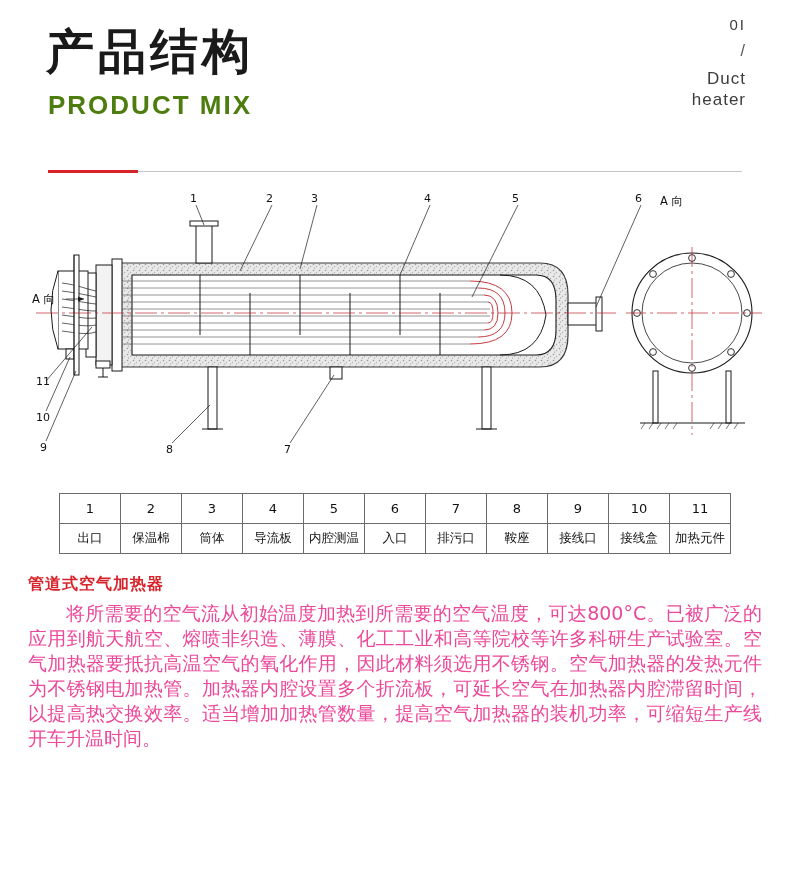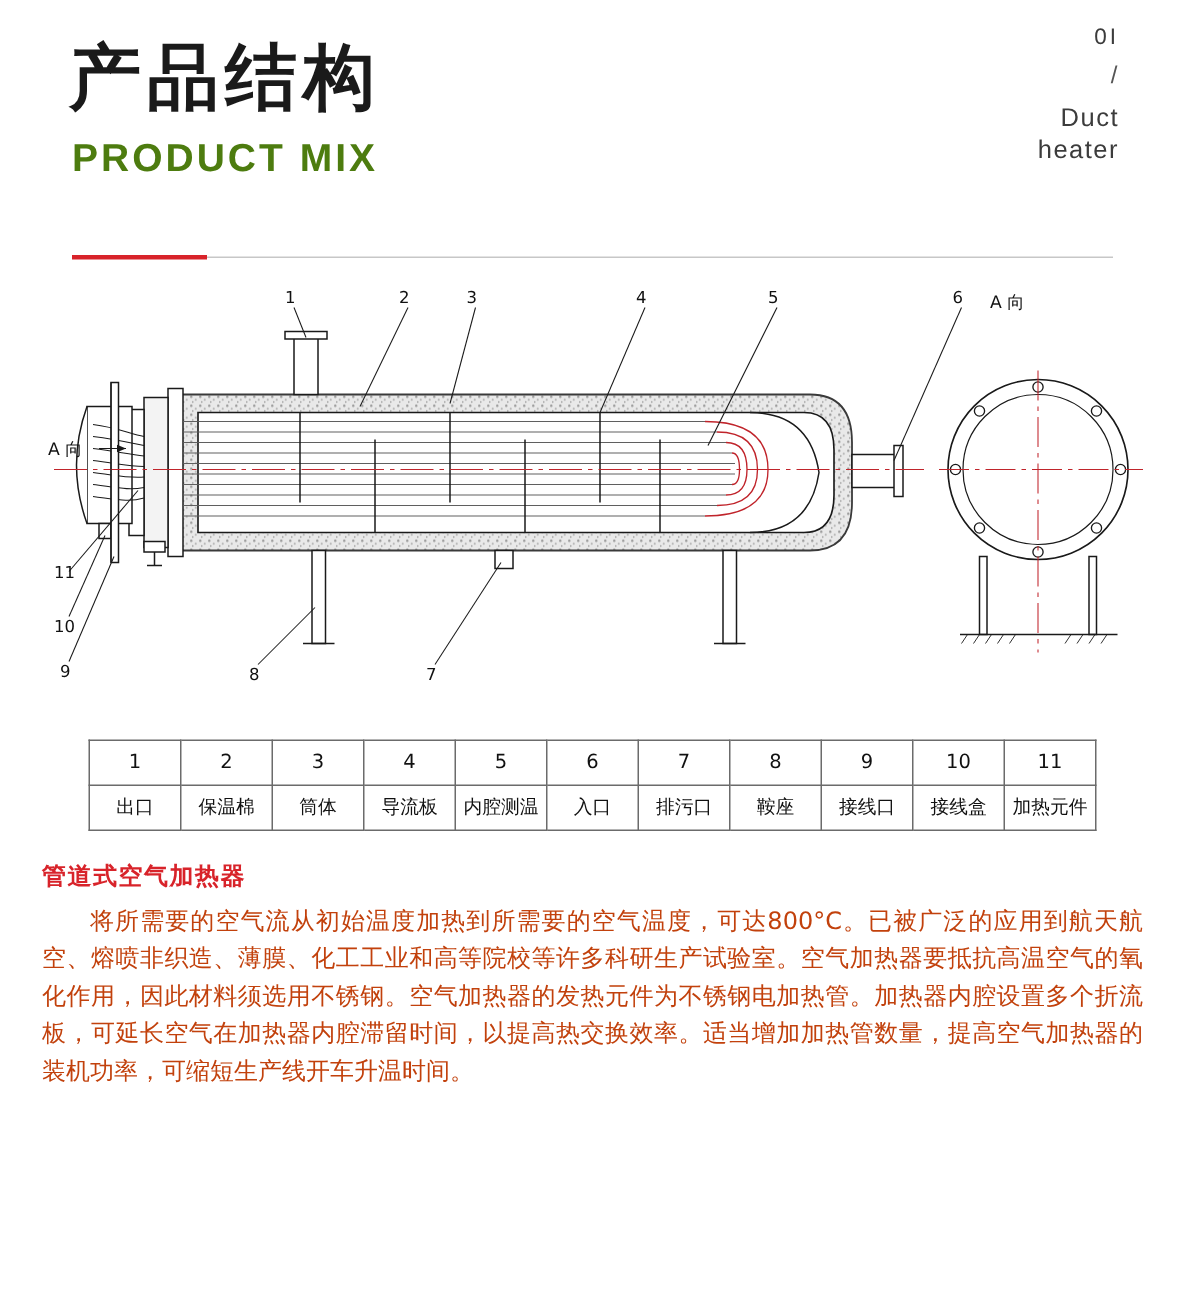--- a/index.html
+++ b/index.html
@@ -122,23 +122,23 @@
   }
   .tb-title {
     color: #d8232a;
     font-size: 16px;
     font-weight: bold;
     letter-spacing: 1px;
     margin-bottom: 6px;
     font-family: "DejaVu Sans", "Liberation Sans", sans-serif;
   }
   .tb-body {
-    font-size: 16px;
+    font-size: 19px;
     line-height: 25px;
-    color: #c2410c;
+    color: #ec4899;
     text-indent: 2em;
     text-align: justify;
     font-family: "DejaVu Sans", "Liberation Sans", sans-serif;
   }
   .lbl { font-size: 11px; font-family: "DejaVu Sans","Liberation Sans",sans-serif; fill:#111; }
   .lbl-cn { font-size: 11.5px; font-family: "DejaVu Sans","Liberation Sans",sans-serif; fill:#111; }
 </style>
 </head>
 <body>
 

